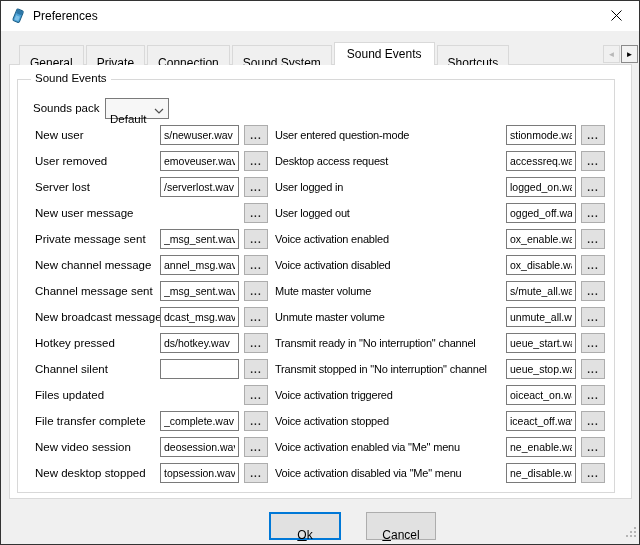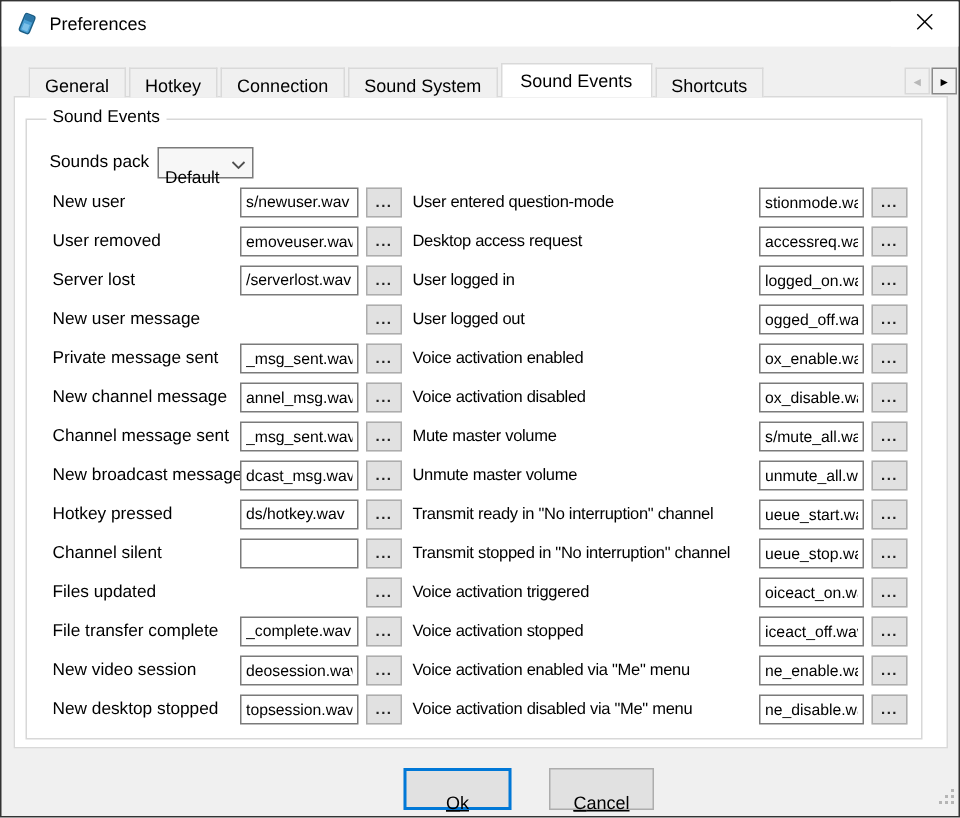--- a/index.html
+++ b/index.html
@@ -8,21 +8,21 @@
     background:#f0f0f0;border:1px solid #333;overflow:hidden;
     font-family:"Liberation Sans",sans-serif;color:#000;
   }
   
   .titlebar{position:absolute;left:0;top:0;width:100%;height:30px;background:#fff;}
   .appicon{position:absolute;left:9px;top:7px;width:16px;height:16px;}
   .wtitle{position:absolute;left:32px;top:8px;font-size:12px;white-space:nowrap;}
   .closebtn{position:absolute;right:0;top:0;width:45px;height:30px;display:flex;align-items:center;justify-content:center;background:#fff;cursor:default;}
   
   .tabbar{position:absolute;left:18px;top:41px;width:584px;height:23px;display:flex;align-items:flex-end;overflow:hidden;z-index:2;}
-  .tab{height:20px;line-height:19px;padding:2px 10px;margin-right:2px;background:#f0f0f0;
+  .tab{height:20px;line-height:19px;padding:8px 10px;margin-right:2px;background:#f0f0f0;
        border:1px solid #d9d9d9;border-bottom:none;font-size:12px;white-space:nowrap;box-sizing:border-box;}
   .tab.active{height:23px;line-height:22px;background:#fff;padding:0 12px;z-index:3;}
   .tabscroll{position:absolute;top:44px;left:601px;display:flex;z-index:4;}
   .tsbtn{width:17px;height:18px;box-sizing:border-box;display:flex;align-items:center;justify-content:center;margin-left:1px;}
   .tsbtn.prev{background:#f0f0f0;border:1px solid #d9d9d9;color:#b8b8b8;font-size:8px;}
   .tsbtn.next{background:#f2f2f2;border:1px solid #8a8a8a;color:#000;font-size:8px;}
   
   .page{position:absolute;left:8px;top:63px;width:623px;height:435px;box-sizing:border-box;
         background:#fff;border:1px solid #d9d9d9;z-index:1;}
   .groupbox{position:absolute;left:7px;top:14px;width:598px;height:414px;box-sizing:border-box;
@@ -44,21 +44,21 @@
              padding:1px 3px;font:10.5px "Liberation Sans",sans-serif;background:#fff;color:#000;outline:none;}
   .col.left  .row input{left:125px;width:79px;}
   .col.right .row input{left:231px;width:70px;}
   .browse{position:absolute;top:0;height:20px;width:24px;box-sizing:border-box;
           border:1px solid #adadad;background:#e1e1e1;color:#222;
           font:bold 10px/17px "Liberation Sans",sans-serif;text-align:center;letter-spacing:1px;padding:0;}
   .col.left  .browse{left:209px;}
   .col.right .browse{left:306px;}
   
   .btn{position:absolute;top:511px;height:28px;box-sizing:border-box;background:#e1e1e1;
-       font-size:12px;text-align:center;padding:12px;cursor:default;text-decoration:underline;}
+       font-size:12px;text-align:center;padding:12px;cursor:default;}
   .btn .uf{display:block;line-height:19px;}
   .btn .uf::first-letter{text-decoration:underline;}
   .btn.ok{left:268px;width:72px;border:2px solid #0078d7;}
   .btn.cancel{left:353px;width:70px;border:1px solid #adadad;margin-left:12px;}
   .btn.cancel .uf{line-height:21px;}
   .sizegrip{position:absolute;right:2px;bottom:2px;}
 </style>
 </head>
 <body>
 
@@ -81,21 +81,21 @@
           <line x1="0.5" y1="0.5" x2="10.5" y2="10.5" stroke="#000" stroke-width="1"></line>
           <line x1="10.5" y1="0.5" x2="0.5" y2="10.5" stroke="#000" stroke-width="1"></line>
         </svg>
       </span>
     </div>
   </div>
 
   <div class="tabbar" id="tabbar">
   <div class="tab"><span>General</span></div>
 
-  <div class="tab"><span>Hotkey</span></div>
+  <div class="tab"><span>Private</span></div>
 
   <div class="tab"><span>Connection</span></div>
 
   <div class="tab"><span>Sound System</span></div>
 
   <div class="tab active"><span>Sound Events</span></div>
 
 
   <div class="tab"><span>Shortcuts</span></div>
 

